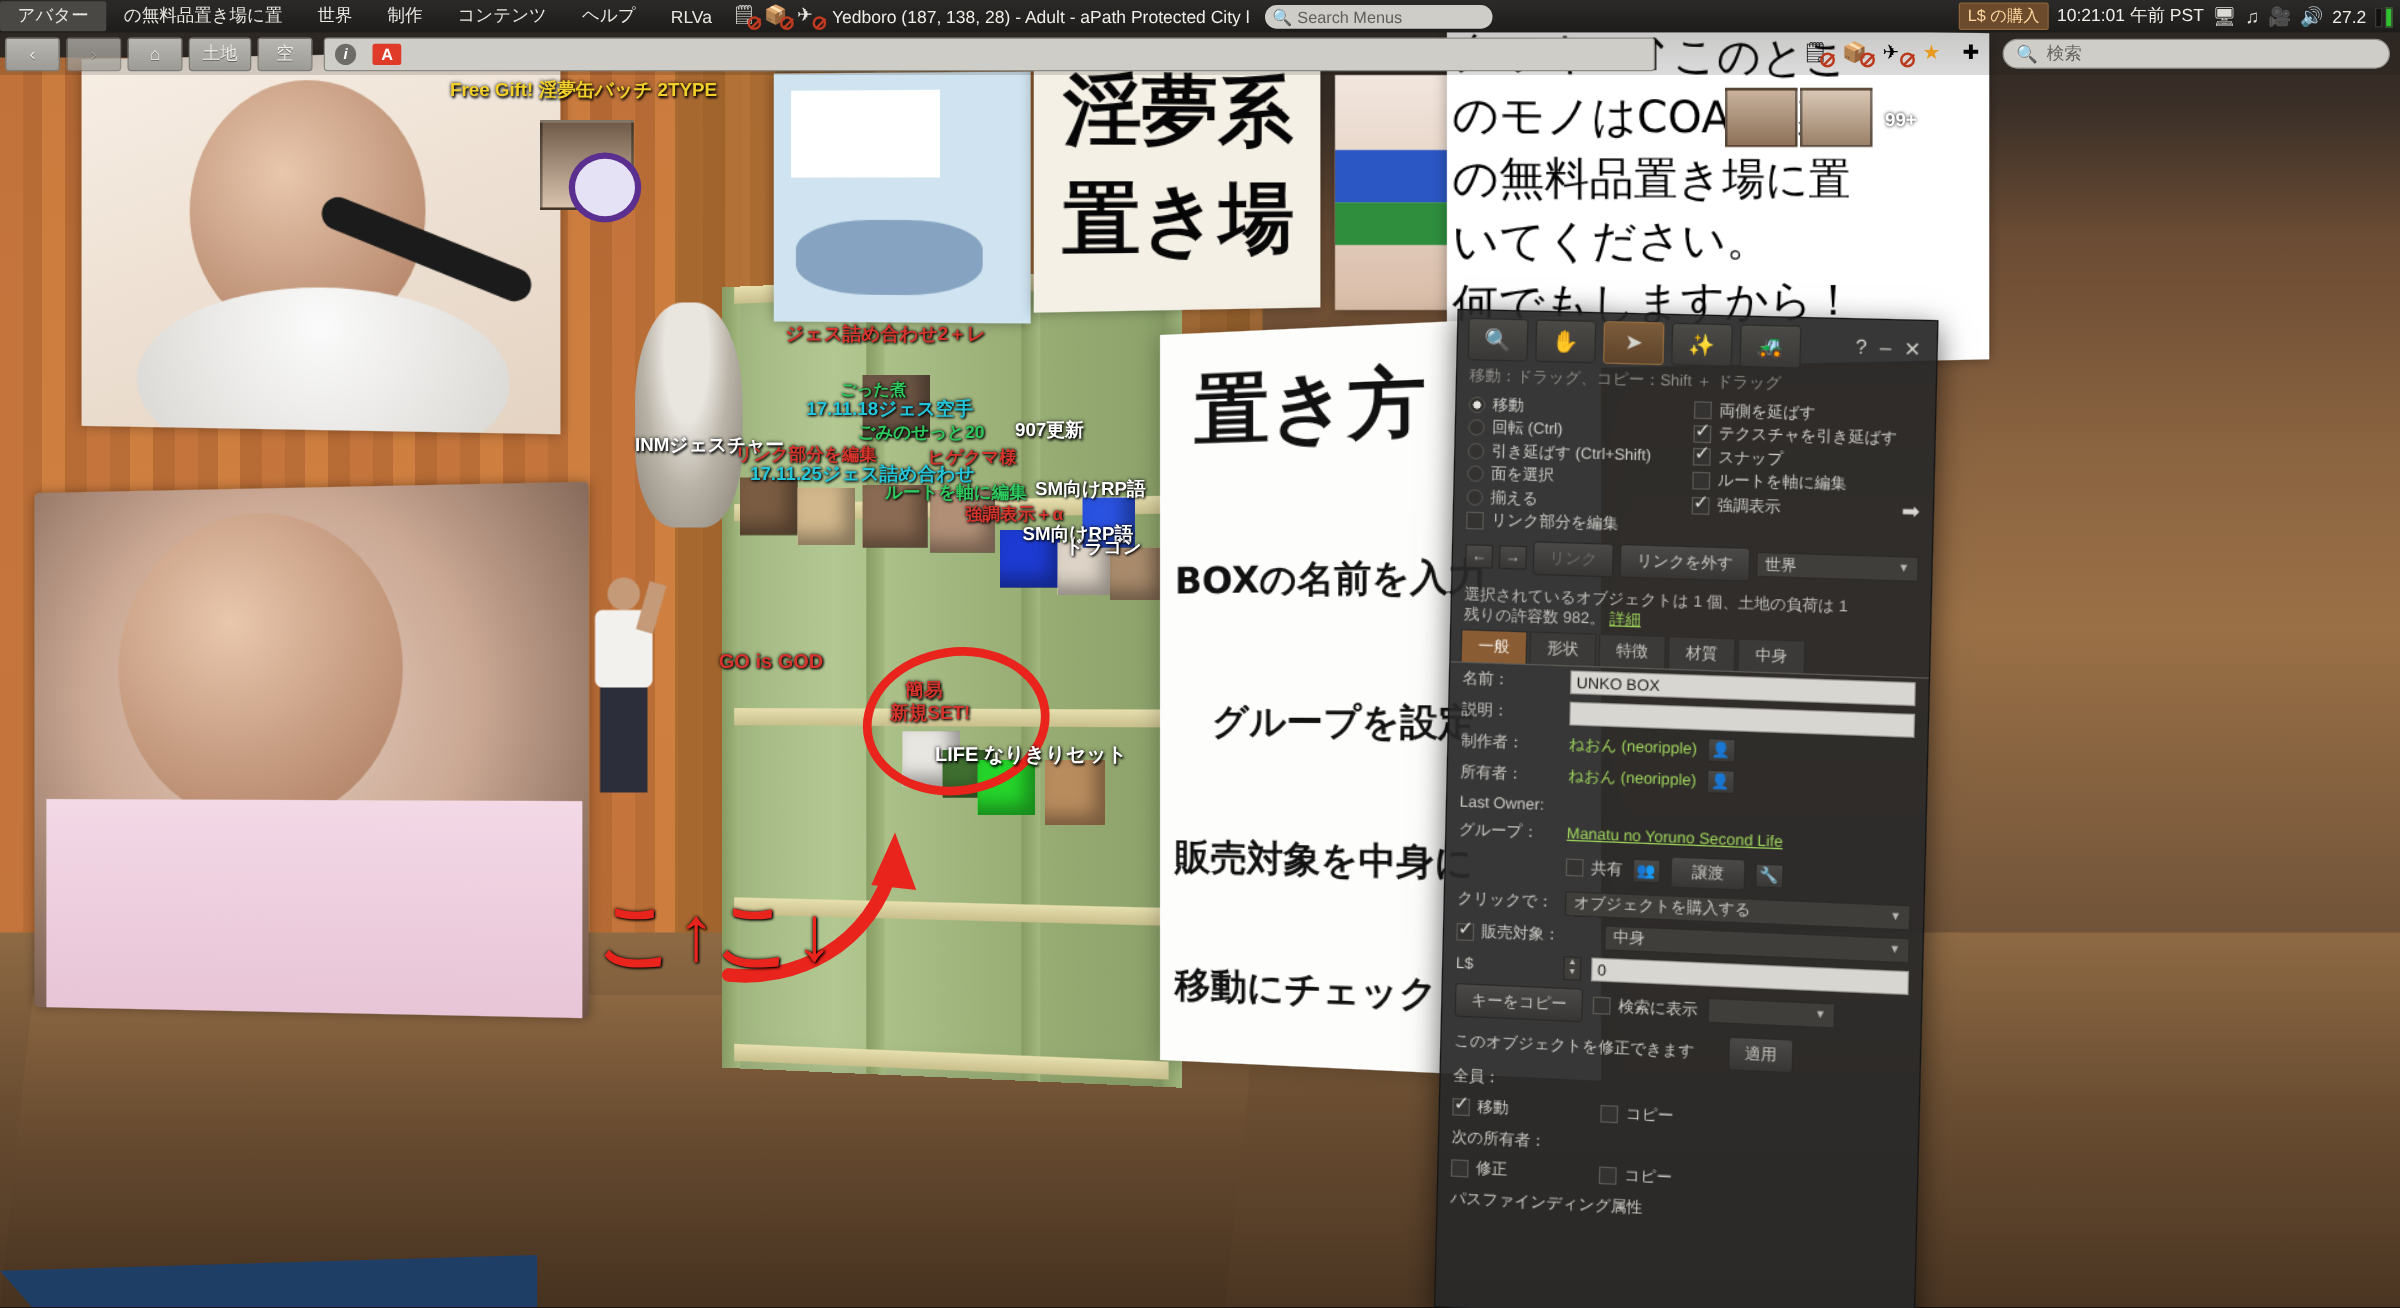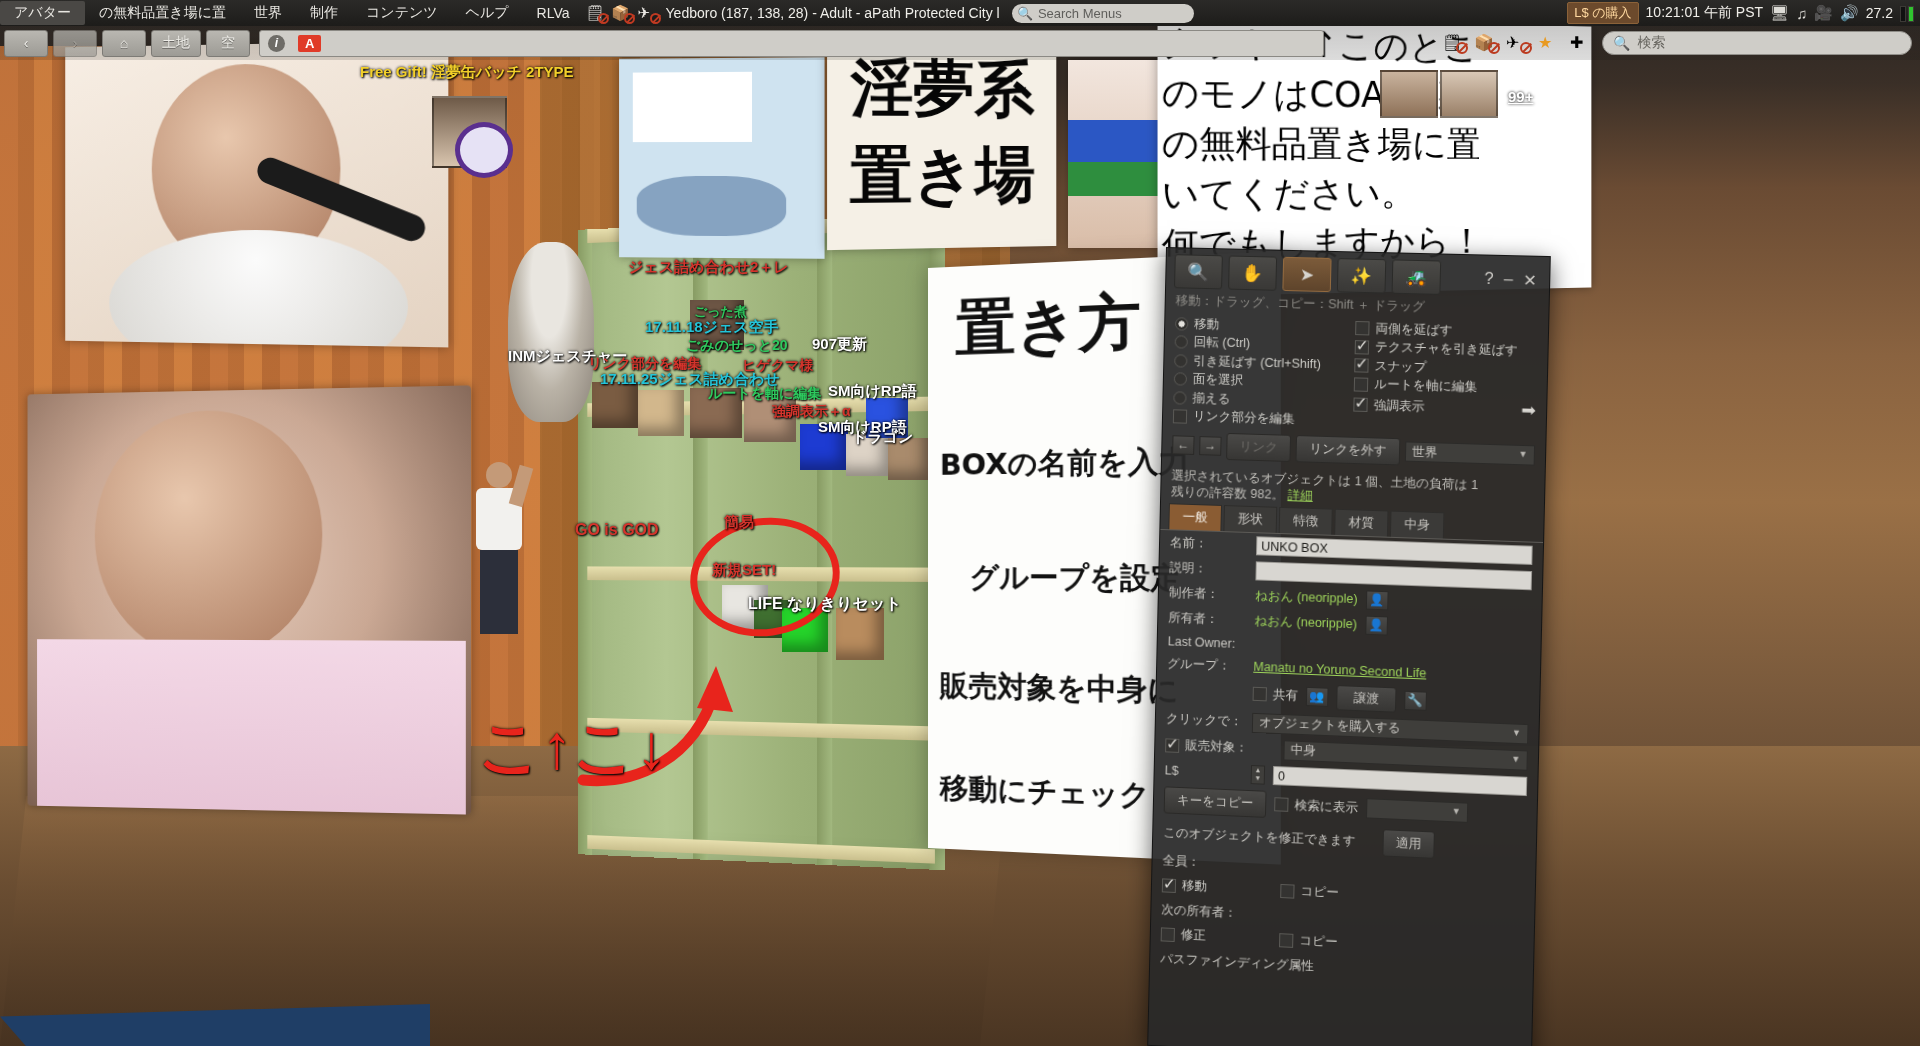--- a/index.html
+++ b/index.html
@@ -392,21 +392,21 @@
       <div class="l">のモノはCOATの裏</div>
       <div class="l">の無料品置き場に置</div>
       <div class="l">いてください。</div>
       <div class="l">何でもしますから！</div>
     </div>
 
     <div class="hud-box" style="left:432px;top:96px;width:75px;height:72px;background:linear-gradient(#6e5a48,#d8c4ae);"></div>
     <div class="hud-box" style="left:455px;top:122px;width:58px;height:56px;border-radius:50%;border:5px solid #5a2f8f;background:#e6e2f5;"></div>
     <div class="hud-box" style="left:1380px;top:70px;width:58px;height:48px;background:linear-gradient(#c9b39e,#8e7158);"></div>
     <div class="hud-box" style="left:1440px;top:70px;width:58px;height:48px;background:linear-gradient(#d9c8b6,#9a8068);"></div>
-    <div style="position:absolute;left:1508px;top:88px;color:#fff;font-size:15px;font-weight:bold;text-shadow:0 0 3px #000;text-decoration:underline;">99+</div>
+    <div style="position:absolute;left:1508px;top:88px;color:#fff;font-size:15px;font-weight:bold;text-shadow:0 0 3px #000;">99+</div>
 
     <div style="position:absolute;left:508px;top:242px;width:86px;height:180px;background:radial-gradient(ellipse at 48% 22%,#e9e6e0 0 28%,#b9b2a6 55%,#8a8278 100%);border-radius:44% 44% 36% 36%;"></div>
     <div style="position:absolute;left:470px;top:462px;width:62px;height:185px;">
       <div style="position:absolute;left:16px;top:0;width:26px;height:26px;border-radius:50%;background:#c49a78;"></div>
       <div style="position:absolute;left:6px;top:26px;width:46px;height:62px;background:#f2f1ee;border-radius:6px;"></div>
       <div style="position:absolute;left:10px;top:88px;width:38px;height:84px;background:#2c2f3a;"></div>
       <div style="position:absolute;left:44px;top:4px;width:14px;height:40px;background:#c49a78;transform:rotate(16deg);"></div>
     </div>
 
     <div class="cube" style="left:592px;top:382px;background:#7a5c42;"></div>
@@ -433,35 +433,35 @@
 
     <div class="annot" id="annot-circle"></div>
     <svg class="annot" id="annot-arrow" viewBox="0 0 190 170">
       <path d="M8,160 C60,165 120,140 140,70" stroke="#e8241c" stroke-width="11" fill="none" stroke-linecap="round"></path>
       <polygon points="141,46 158,92 122,88" fill="#e8241c"></polygon>
     </svg>
 
     <div id="floating-labels">
         <div class="avatar-tag" style="left: 360px; top: 63px; color: rgb(242, 207, 42); font-size: 15px;">Free Gift! 淫夢缶バッチ 2TYPE</div>
         <div class="avatar-tag" style="left: 628px; top: 258px; color: rgb(212, 52, 44); font-size: 15px;">ジェス詰め合わせ2＋レ</div>
-        <div class="avatar-tag" style="left: 694px; top: 303px; color: rgb(46, 201, 94); font-size: 13px;">ごった煮</div>
+        <div class="avatar-tag" style="left: 672px; top: 303px; color: rgb(46, 201, 94); font-size: 13px;">ごった煮</div>
         <div class="avatar-tag" style="left: 645px; top: 318px; color: rgb(35, 196, 216); font-size: 15px;">17.11.18ジェス空手</div>
         <div class="avatar-tag" style="left: 508px; top: 347px; color: rgb(255, 255, 255); font-size: 15px;">INMジェスチャー</div>
         <div class="avatar-tag" style="left: 686px; top: 337px; color: rgb(46, 201, 94); font-size: 14px;">ごみのせっと20</div>
         <div class="avatar-tag" style="left: 812px; top: 335px; color: rgb(255, 255, 255); font-size: 15px;">907更新</div>
         <div class="avatar-tag" style="left: 588px; top: 355px; color: rgb(212, 52, 44); font-size: 14px;">リンク部分を編集</div>
         <div class="avatar-tag" style="left: 742px; top: 357px; color: rgb(212, 52, 44); font-size: 14px;">ヒゲクマ様</div>
         <div class="avatar-tag" style="left: 600px; top: 370px; color: rgb(35, 196, 216); font-size: 15px;">17.11.25ジェス詰め合わせ</div>
         <div class="avatar-tag" style="left: 828px; top: 382px; color: rgb(255, 255, 255); font-size: 15px;">SM向けRP語</div>
         <div class="avatar-tag" style="left: 708px; top: 385px; color: rgb(46, 201, 94); font-size: 14px;">ルートを軸に編集</div>
         <div class="avatar-tag" style="left: 772px; top: 403px; color: rgb(212, 52, 44); font-size: 14px;">強調表示＋α</div>
         <div class="avatar-tag" style="left: 818px; top: 418px; color: rgb(255, 255, 255); font-size: 15px;">SM向けRP語</div>
         <div class="avatar-tag" style="left: 852px; top: 428px; color: rgb(255, 255, 255); font-size: 15px;">ドラゴン</div>
         <div class="avatar-tag" style="left: 575px; top: 521px; color: rgb(212, 52, 44); font-size: 16px;">GO is GOD</div>
-        <div class="avatar-tag" style="left: 724px; top: 513px; color: rgb(212, 52, 44); font-size: 15px;">簡易</div>
+        <div class="avatar-tag" style="left: 724px; top: 543px; color: rgb(212, 52, 44); font-size: 15px;">簡易</div>
         <div class="avatar-tag" style="left: 712px; top: 561px; color: rgb(212, 52, 44); font-size: 15px;">新規SET!</div>
         <div class="avatar-tag" style="left: 748px; top: 594px; color: rgb(255, 255, 255); font-size: 16px;">LIFE なりきりセット</div>
         <div class="avatar-tag" style="left: 478px; top: 705px; color: rgb(232, 36, 28); font-size: 62px;">こ↑こ↓</div>
       </div>
   </div>
 
   <div id="build">
     <div class="titlerow">
       <div class="toolbtn">🔍</div>
       <div class="toolbtn">✋</div>

